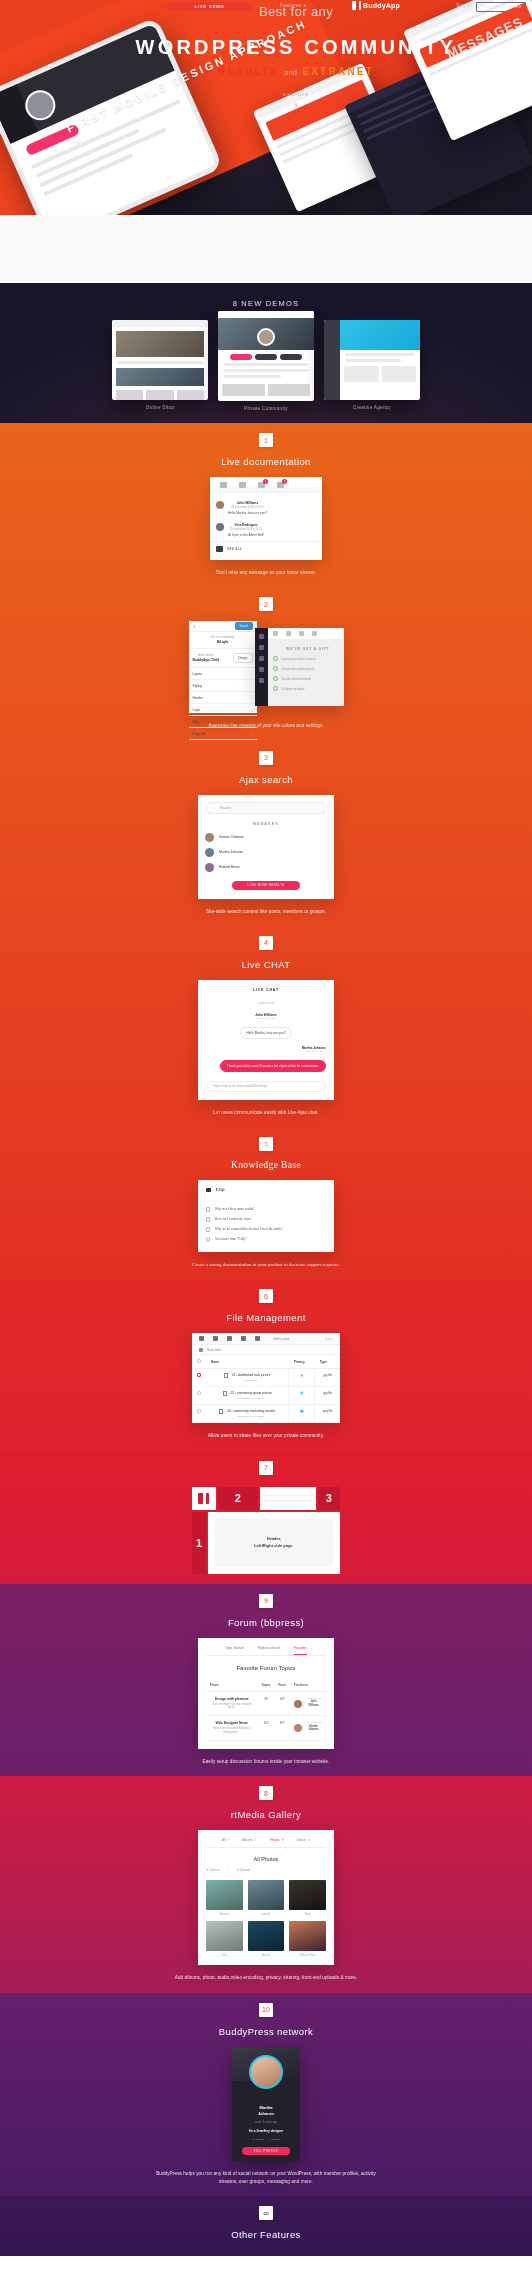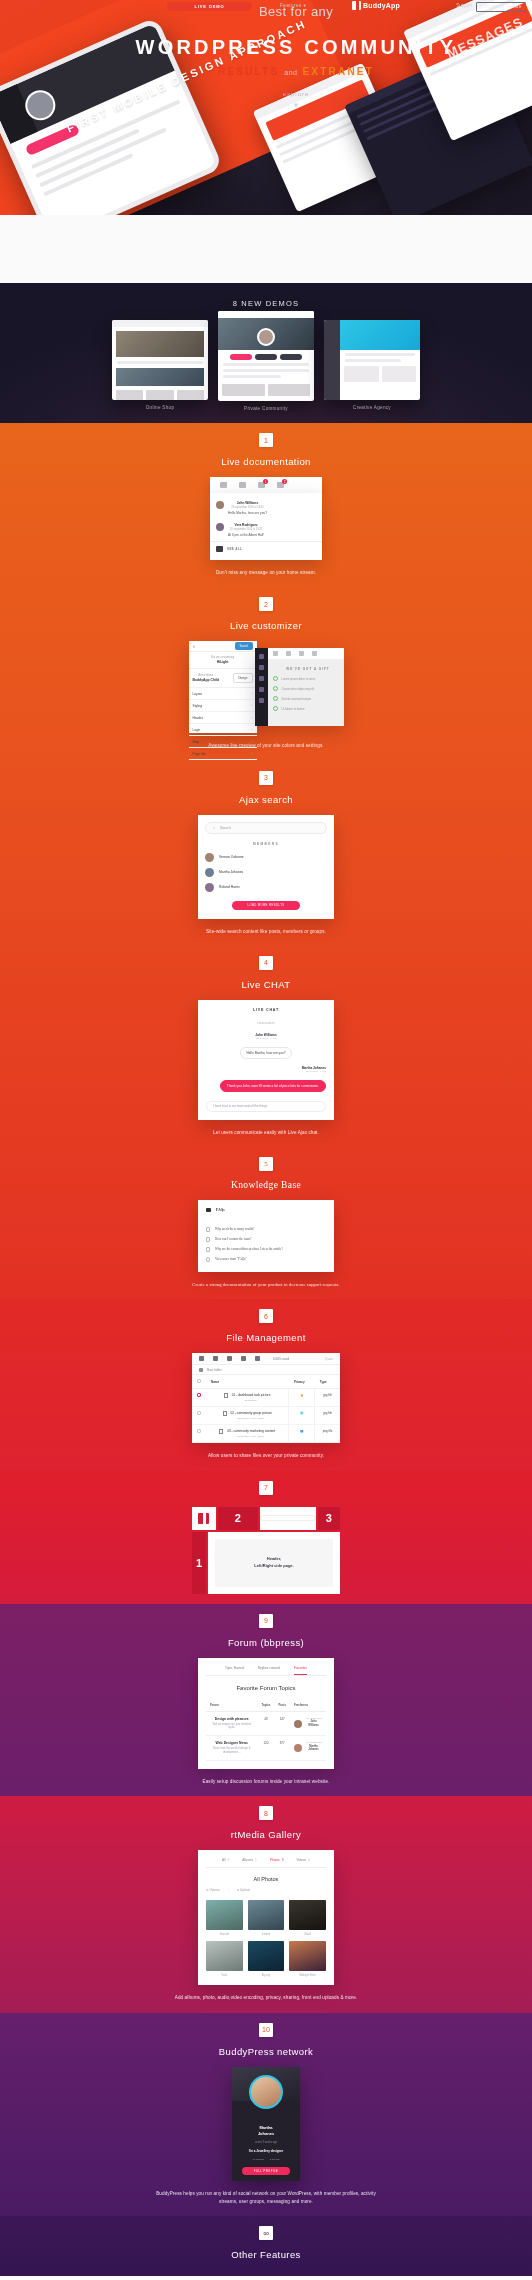--- a/index.html
+++ b/index.html
@@ -520,21 +520,20 @@
           <span class="ic" style="background:#3a3a40;"></span>
           <span>SEE ALL</span>
         </div>
       </div>
     </div>
     <p class="f-desc">Don't miss any message on your home stream.</p>
   </section>
 
   <section class="feature s-cust">
     <div class="badge">2</div>
-    <h2 class="f-title">Live customizer</h2>
     <div class="cust">
       <div class="cust-panel">
         <div class="cust-head">
           <span style="font-size:4px;color:#999;">✕</span>
           <span class="cust-save">Saved</span>
         </div>
         <div class="cust-sec">
           <div class="lbl">You are customizing</div>
           <div class="val">HiLight</div>
         </div>

